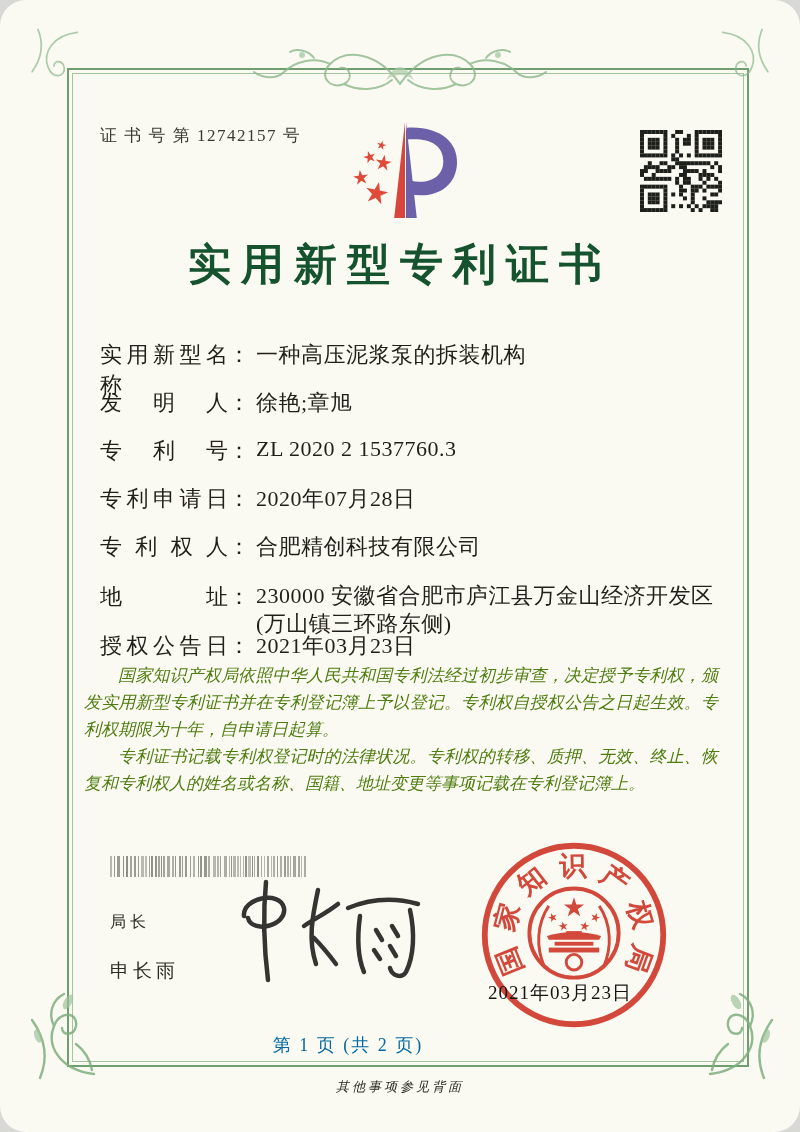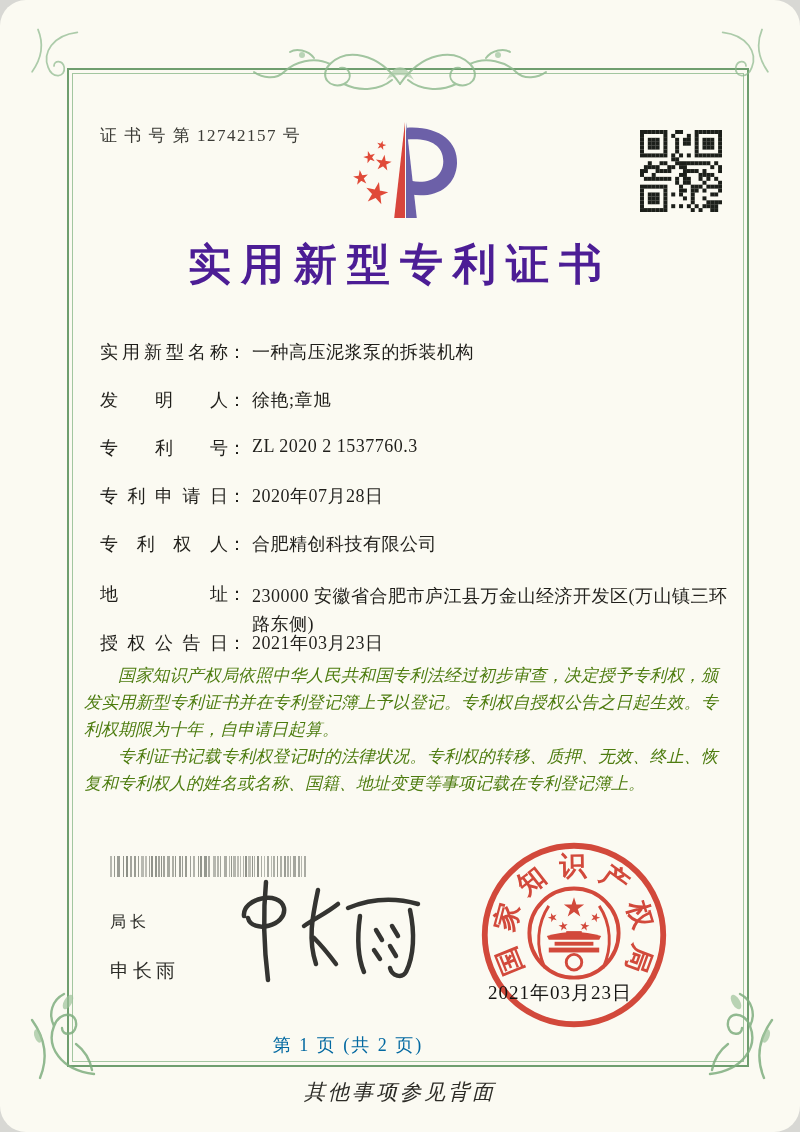--- a/index.html
+++ b/index.html
@@ -22,24 +22,24 @@
   .orn{position:absolute;pointer-events:none;}
   
   #cert-no{
     position:absolute;left:100px;top:124px;font-size:17px;letter-spacing:1.5px;
     color:#3a3a35;
   }
   #logo{position:absolute;left:346px;top:116px;}
   #qr{position:absolute;left:640px;top:130px;}
   #title{
     position:absolute;left:0;top:236px;width:800px;text-align:center;
-    font-size:43px;font-weight:600;letter-spacing:10px;color:#4c1d95;
+    font-size:43px;font-weight:600;letter-spacing:10px;color:#14532d;
   }
   
-  .field-row{position:absolute;left:100px;width:640px;font-size:18px;color:#201f1b;}
+  .field-row{position:absolute;left:100px;width:640px;font-size:22px;color:#201f1b;}
   .field-label{
     display:inline-block;width:128px;text-align:justify;text-align-last:justify;
     vertical-align:top;
   }
   .field-colon{display:inline-block;vertical-align:top;}
   .field-value{display:inline-block;margin-left:6px;vertical-align:top;letter-spacing:.5px;}
   #row-address .field-value{width:478px;line-height:28px;}
   #row-grant .pair2{position:absolute;left:320px;top:0;}
   #row-grant .pair2 .field-label{width:92px;}
   
@@ -64,21 +64,21 @@
   #seal-date{
     position:absolute;left:488px;top:980px;font-size:19px;letter-spacing:1px;
     color:#141412;z-index:5;
   }
   #page-number{
     position:absolute;left:0;top:1033px;width:696px;text-align:center;
     font-size:18px;color:#0369a1;letter-spacing:2px;
   }
   #back-note{
     position:absolute;left:0;top:1078px;width:800px;text-align:center;
-    font-size:21px;font-style:italic;color:#2c2b26;letter-spacing:3px;
+    font-size:13px;font-style:italic;color:#2c2b26;letter-spacing:3px;
   }
 </style>
 </head>
 <body>
 
 <div id="page">
 
   <div id="frame"></div>
 
   <svg class="orn" style="left:250px;top:22px;" width="300" height="80" viewBox="0 0 300 80">

